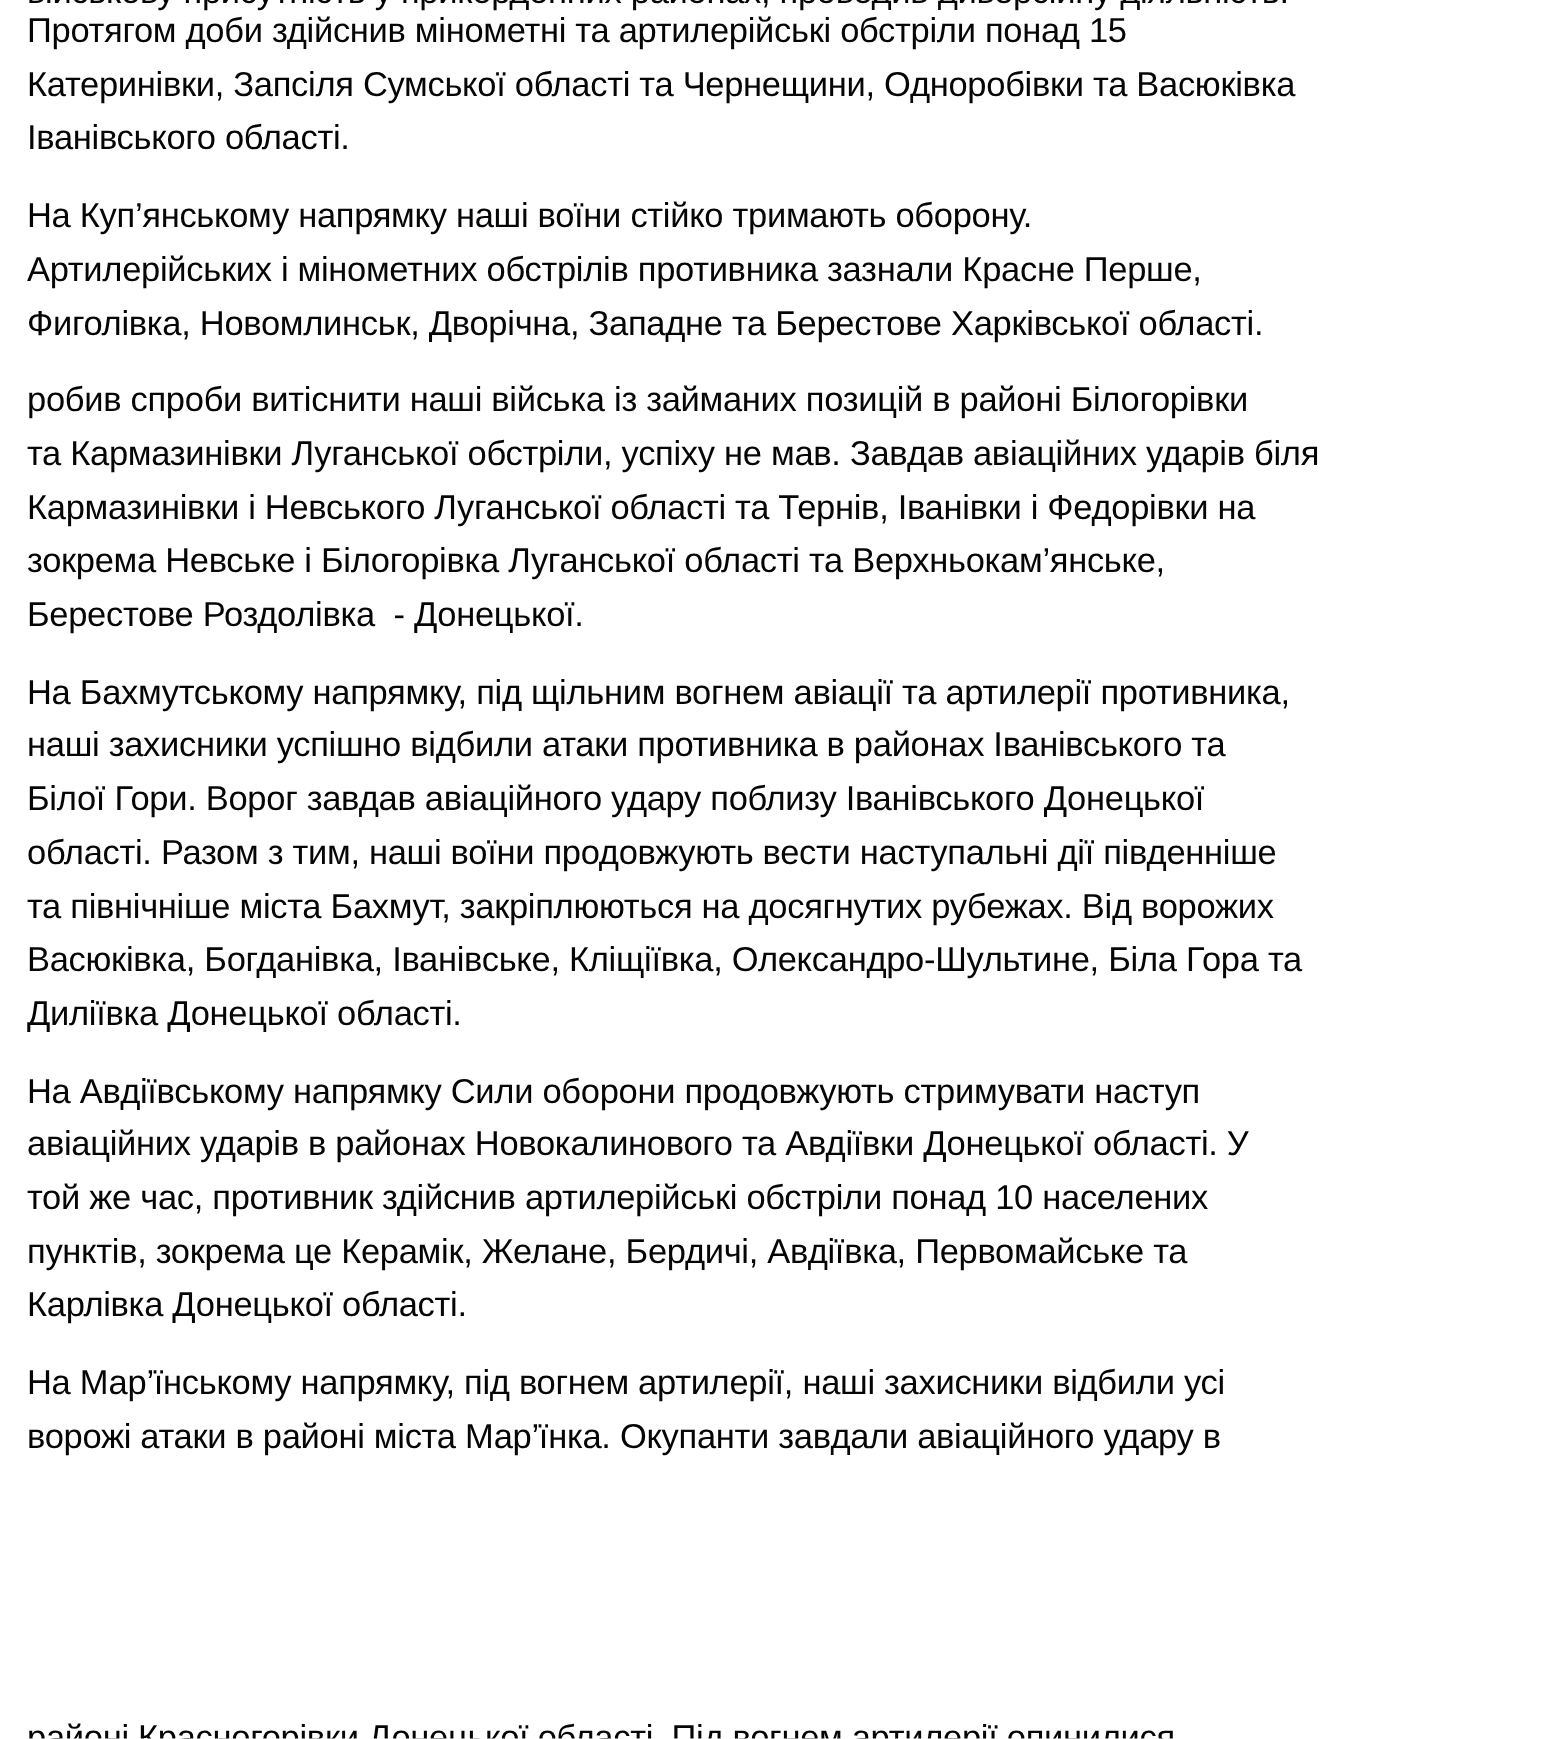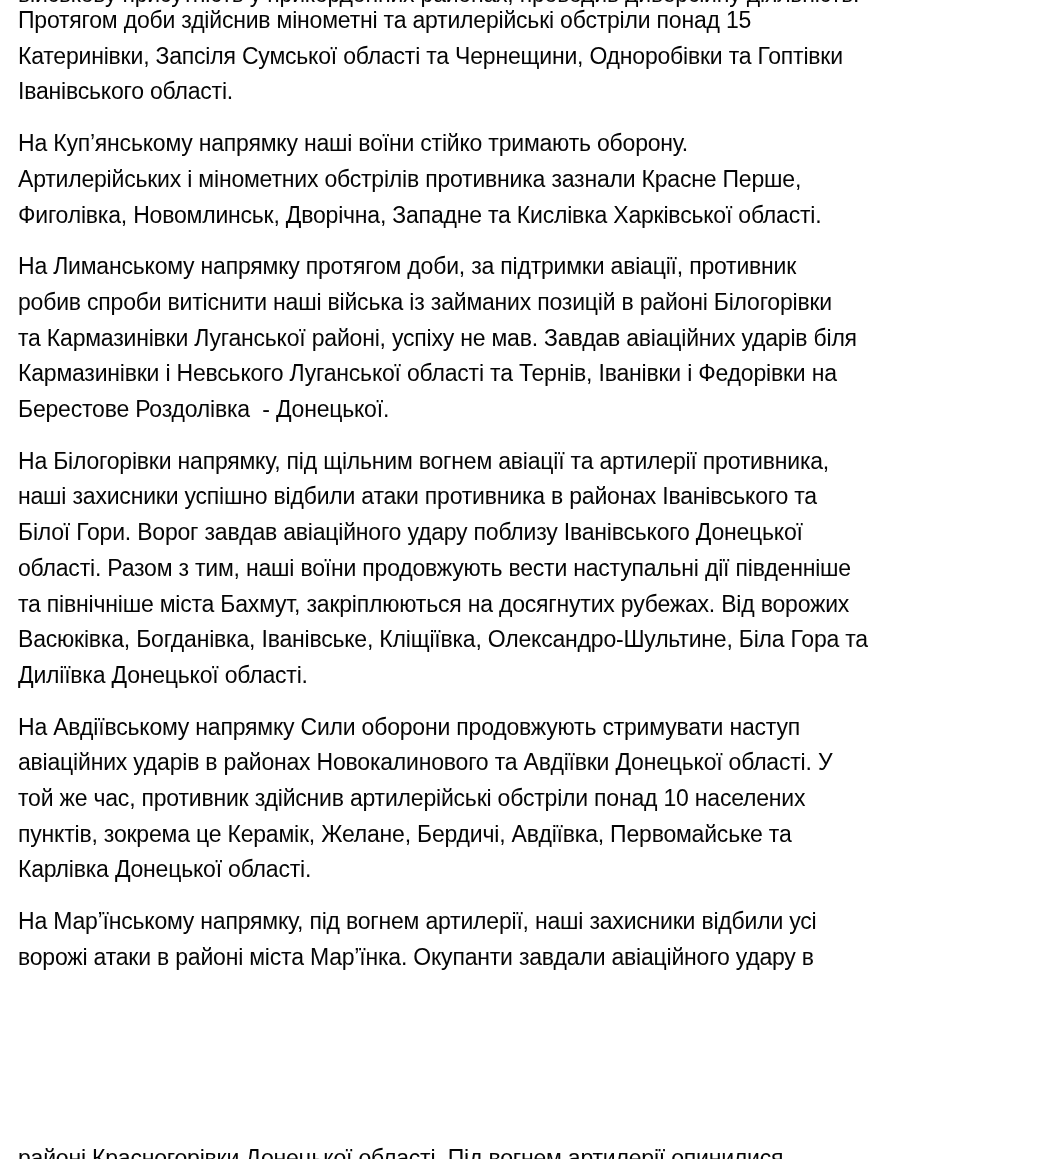--- a/index.html
+++ b/index.html
@@ -45,37 +45,37 @@
 </style>
 </head>
 <body>
 
 <div class="post-text">
   <div class="clipped-line top">військову присутність у прикордонних районах, проводив диверсійну діяльність.</div>
 
   <div>
       <div class="paragraph">
         <div class="line">Протягом доби здійснив мінометні та артилерійські обстріли понад 15</div>
-        <div class="line">Катеринівки, Запсіля Сумської області та Чернещини, Одноробівки та Гоптівки</div>
+        <div class="line">Катеринівки, Запсіля Сумської області та Чернещини, Одноробівки та Васюківка</div>
         <div class="line">Іванівського області.</div>
       </div>
       <div class="paragraph">
         <div class="line">На Куп’янському напрямку наші воїни стійко тримають оборону.</div>
         <div class="line">Артилерійських і мінометних обстрілів противника зазнали Красне Перше,</div>
-        <div class="line">Фиголівка, Новомлинськ, Дворічна, Западне та Кислівка Харківської області.</div>
+        <div class="line">Фиголівка, Новомлинськ, Дворічна, Западне та Берестове Харківської області.</div>
       </div>
       <div class="paragraph">
-        <div class="line">На Лиманському напрямку протягом доби, за підтримки авіації, противник</div>
         <div class="line">робив спроби витіснити наші війська із займаних позицій в районі Білогорівки</div>
-        <div class="line">та Кармазинівки Луганської районі, успіху не мав. Завдав авіаційних ударів біля</div>
+        <div class="line">та Кармазинівки Луганської обстріли, успіху не мав. Завдав авіаційних ударів біля</div>
         <div class="line">Кармазинівки і Невського Луганської області та Тернів, Іванівки і Федорівки на</div>
+        <div class="line">зокрема Невське і Білогорівка Луганської області та Верхньокам’янське,</div>
         <div class="line">Берестове Роздолівка  - Донецької.</div>
       </div>
       <div class="paragraph">
-        <div class="line">На Білогорівки напрямку, під щільним вогнем авіації та артилерії противника,</div>
+        <div class="line">На Бахмутському напрямку, під щільним вогнем авіації та артилерії противника,</div>
         <div class="line">наші захисники успішно відбили атаки противника в районах Іванівського та</div>
         <div class="line">Білої Гори. Ворог завдав авіаційного удару поблизу Іванівського Донецької</div>
         <div class="line">області. Разом з тим, наші воїни продовжують вести наступальні дії південніше</div>
         <div class="line">та північніше міста Бахмут, закріплюються на досягнутих рубежах. Від ворожих</div>
         <div class="line">Васюківка, Богданівка, Іванівське, Кліщіївка, Олександро-Шультине, Біла Гора та</div>
         <div class="line">Диліївка Донецької області.</div>
       </div>
       <div class="paragraph">
         <div class="line">На Авдіївському напрямку Сили оборони продовжують стримувати наступ</div>
         <div class="line">авіаційних ударів в районах Новокалинового та Авдіївки Донецької області. У</div>

